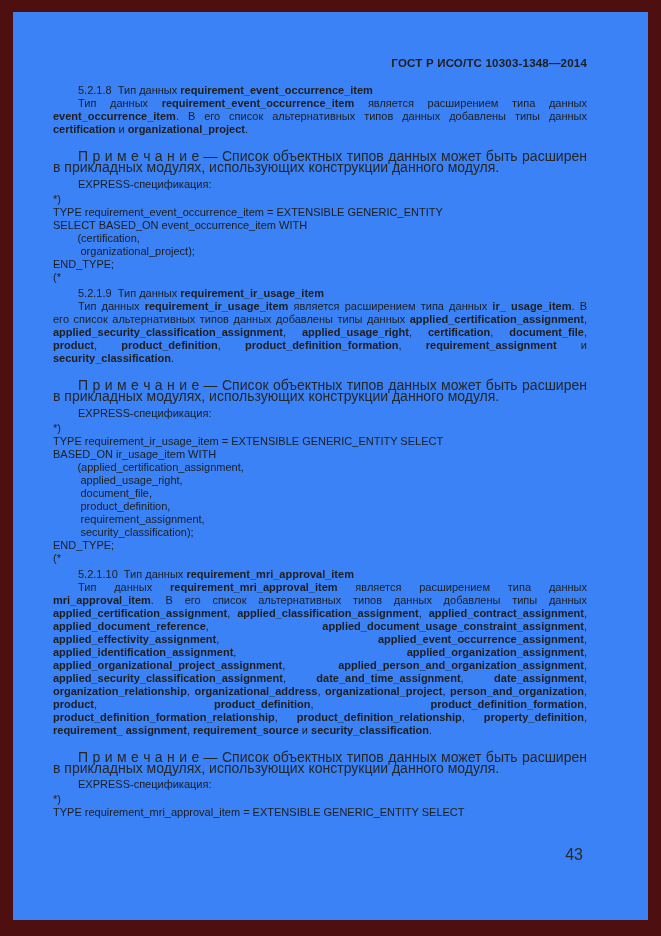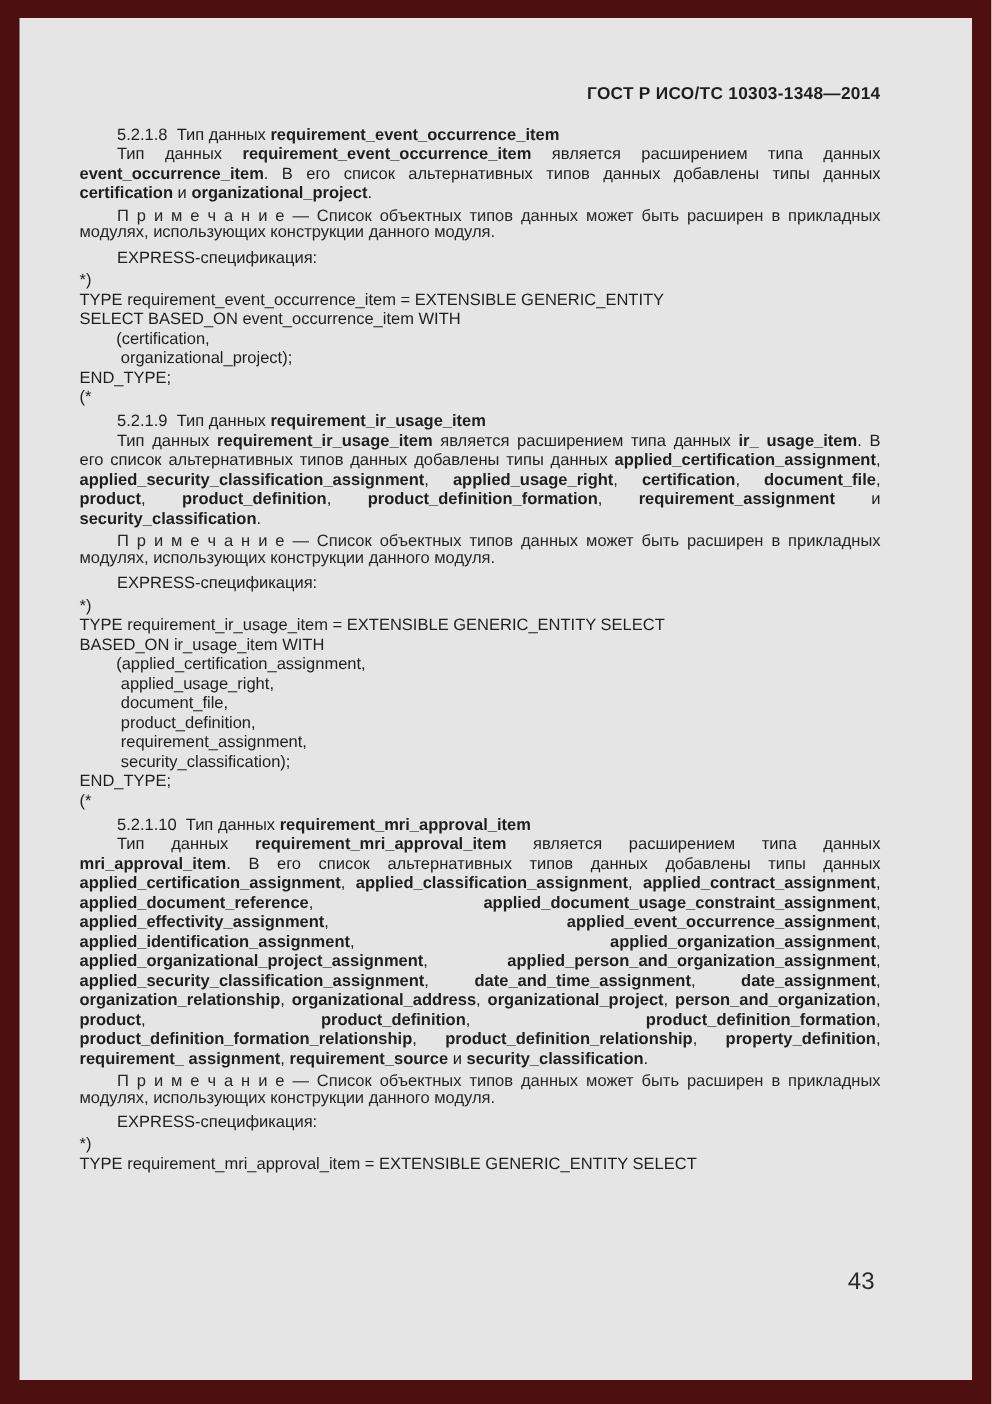--- a/index.html
+++ b/index.html
@@ -34,23 +34,23 @@
   .content{margin-top:14px;}
   .heading{ text-indent:25px; margin-top:3px; }
   .para{
     text-align:justify;
     text-indent:25px;
   }
   .b{font-weight:bold;}
   .note{
     text-align:justify;
     text-indent:25px;
-    font-size:11px;
+    font-size:14px;
     line-height:11.4px;
-    margin:3px 0 4px 0;
+    margin:15px 0 4px 0;
     color:#262626;
   }
   .express{
     text-indent:25px;
     margin:4px 0 2px 0;
   }
   .code-line{
     white-space:pre;
     text-align:left;
   }
@@ -58,21 +58,21 @@
     position:absolute;
     right:65px;
     top:836px;
     font-size:16px;
     color:#2a2a2a;
   }
 </style>
 </head>
 <body>
 
-<div class="frame" style="border-color: rgb(77, 15, 15); background: #e5e5e5;">
+<div class="frame" style="border-color: rgb(77, 15, 15); background: #3b82f6;">
   <div class="page">
     <div class="running-header">ГОСТ Р ИСО/ТС 10303-1348—2014</div>
     <div class="content">
         <div class="heading"><span>5.2.1.8&nbsp; Тип данных </span><span class="b">requirement_event_occurrence_item</span></div>
         <div class="para"><span>Тип данных </span><span class="b">requirement_event_occurrence_item</span><span> является расширением типа данных </span><span class="b">event_occurrence_item</span><span>. В его список альтернативных типов данных добавлены типы данных </span><span class="b">certification</span><span> и </span><span class="b">organizational_project</span><span>.</span></div>
         <div class="note">П р и м е ч а н и е — Список объектных типов данных может быть расширен в прикладных модулях, использующих конструкции данного модуля.</div>
         <div class="express">EXPRESS-спецификация:</div>
         <div class="code-line">*)</div>
         <div class="code-line">TYPE requirement_event_occurrence_item = EXTENSIBLE GENERIC_ENTITY</div>
         <div class="code-line">SELECT BASED_ON event_occurrence_item WITH</div>

